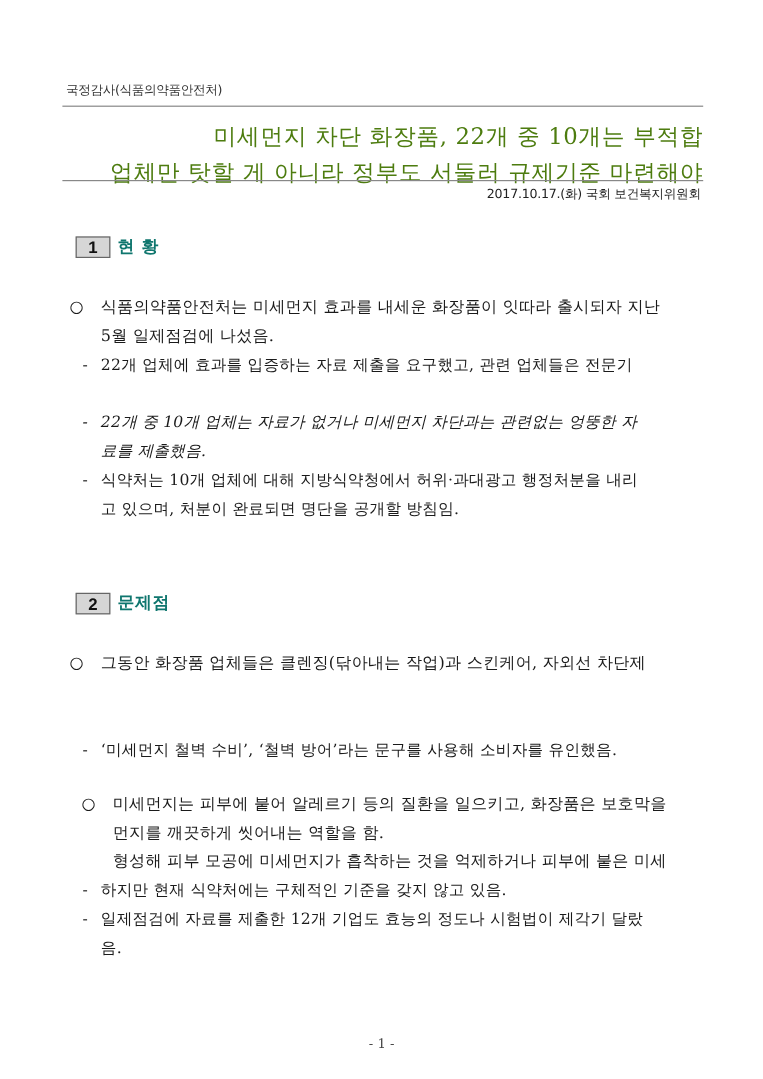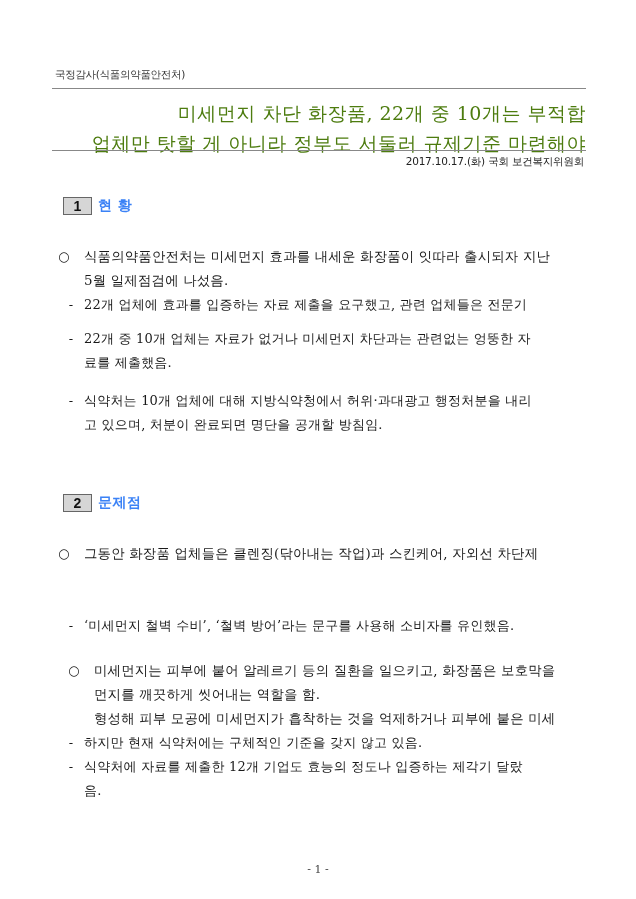--- a/index.html
+++ b/index.html
@@ -30,21 +30,21 @@
   .section-head {
     position: absolute; left: 63px; display: flex; align-items: center; gap: 6px;
   }
   .section-num {
     width: 27px; height: 16px; background: #d6d6d6; border: 1px solid #666;
     font-family: "Liberation Sans", sans-serif; font-weight: bold; font-size: 14px;
     text-align: center; line-height: 16px; color: #111;
   }
   .section-title {
     font-family: "DejaVu Sans", "Liberation Sans", sans-serif; font-weight: bold;
-    font-size: 14px; color: #3b82f6; letter-spacing: 0.5px;
+    font-size: 14px; color: #0f766e; letter-spacing: 0.5px;
   }
   .para {
     position: absolute; left: 58px; width: 530px;
     font-size: 13.4px; line-height: 24px; color: #1a1a1a; letter-spacing: 0.2px;
   }
   .para .mark { display: inline-block; width: 26px; }
   .para .cont { padding-left: 26px; }
   .dash-item { position: absolute; left: 58px; width: 530px; font-size: 13px; line-height: 24px; letter-spacing: 0.2px; }
   .dash-item .mark { display: inline-block; width: 26px; text-align: center; }
   .dash-item .cont { padding-left: 26px; }
@@ -72,21 +72,21 @@
 
   <div class="para" style="top:245px;">
     <div><span class="mark">○</span><span>식품의약품안전처는 미세먼지 효과를 내세운 화장품이 잇따라 출시되자 지난</span></div>
     <div class="cont">5월 일제점검에 나섰음.</div>
   </div>
 
   <div class="dash-item" style="top:293px;">
     <div><span class="mark">-</span><span>22개 업체에 효과를 입증하는 자료 제출을 요구했고, 관련 업체들은 전문기</span></div>
   </div>
 
-  <div class="dash-item" style="top:327px;">
+  <div class="dash-item" style="top:341px;font-style:italic;">
     <div><span class="mark">-</span><span>22개 중 10개 업체는 자료가 없거나 미세먼지 차단과는 관련없는 엉뚱한 자</span></div>
     <div class="cont">료를 제출했음.</div>
   </div>
 
   <div class="dash-item" style="top:389px;">
     <div><span class="mark">-</span><span>식약처는 10개 업체에 대해 지방식약청에서 허위·과대광고 행정처분을 내리</span></div>
     <div class="cont">고 있으며, 처분이 완료되면 명단을 공개할 방침임.</div>
   </div>
 
   <div class="section-head" style="top:494px;">
@@ -106,19 +106,19 @@
     <div><span class="mark">○</span><span>미세먼지는 피부에 붙어 알레르기 등의 질환을 일으키고, 화장품은 보호막을</span></div>
     <div class="cont">먼지를 깨끗하게 씻어내는 역할을 함.</div>
     <div class="cont">형성해 피부 모공에 미세먼지가 흡착하는 것을 억제하거나 피부에 붙은 미세</div>
   </div>
 
   <div class="dash-item" style="top:731px;">
     <div><span class="mark">-</span><span>하지만 현재 식약처에는 구체적인 기준을 갖지 않고 있음.</span></div>
   </div>
 
   <div class="dash-item" style="top:755px;">
-    <div><span class="mark">-</span><span>식약처에 자료를 제출한 12개 기업도 효능의 정도나 입증하는 제각기 달랐</span></div>
+    <div><span class="mark">-</span><span>일제점검에 자료를 제출한 12개 기업도 효능의 정도나 시험법이 제각기 달랐</span></div>
     <div class="cont">음.</div>
   </div>
 
   <div class="page-num">- 1 -</div>
 
 </div>
 
 </body></html>

